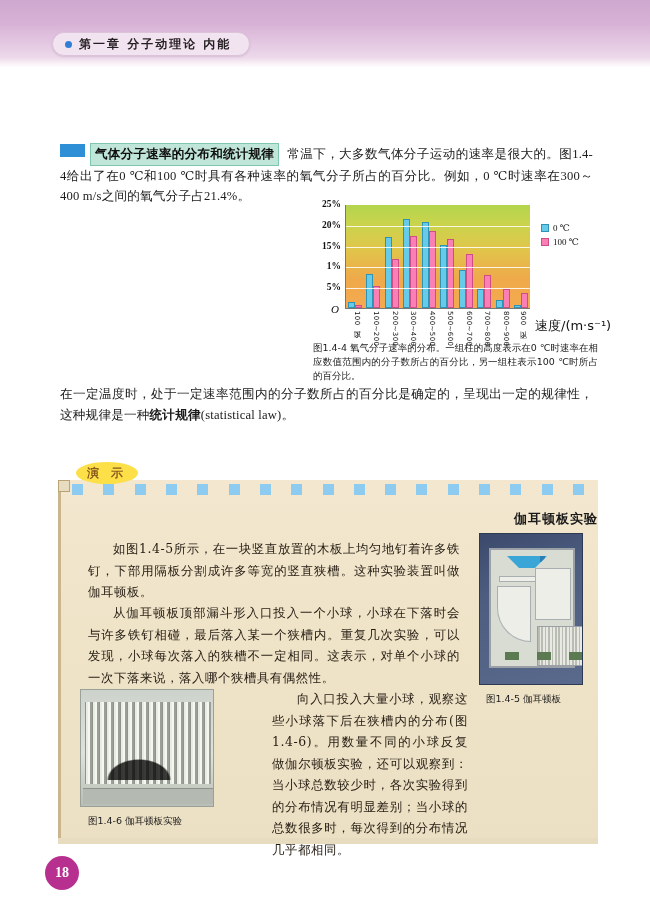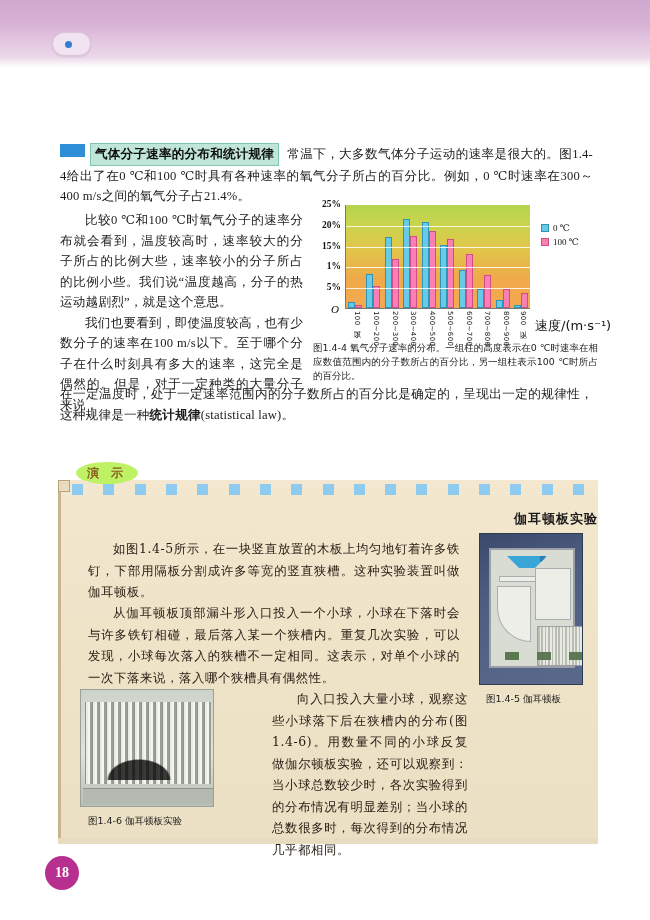--- a/index.html
+++ b/index.html
@@ -134,21 +134,21 @@
   .fig-caption {
     margin-top: 4px;
     font-size: 9.5px; line-height: 14px; color: #1b1b1b; text-align: justify;
     font-family: "DejaVu Sans", "Liberation Sans", sans-serif;
   }
 
   
   .demo-oval {
     position: absolute; left: 76px; top: 462px;
     width: 62px; height: 22px; border-radius: 50%;
-    background: #bef264;
+    background: #fde047;
     display: flex; align-items: center; justify-content: center;
     z-index: 4;
   }
   .demo-oval span {
     font-size: 12px; color: #8a5a1e; font-weight: bold; letter-spacing: 4px;
     font-family: "DejaVu Sans", "Liberation Sans", sans-serif;
   }
   .demo-panel {
     position: absolute; left: 58px; top: 480px; width: 540px; height: 360px;
     background: linear-gradient(to bottom, #f3e7cf 0%, #efe3c8 40%, #ece0c4 100%);
@@ -245,33 +245,30 @@
   }
 </style>
 </head>
 <body>
 
 <div id="page">
 
   <div class="top-band"></div>
   <div class="chapter-pill">
     <span class="chapter-dot"></span>
+    <span class="chapter-text">第一章  分子动理论  内能</span>
   </div>
 
 
   <div class="col para-b">
     <p class="body">
       <span class="sec-marker"></span><span class="sec-title">气体分子速率的分布和统计规律</span><span>常温下，大多数气体分子运动的速率是很大的。图1.4-4给出了在0 ℃和100 ℃时具有各种速率的氧气分子所占的百分比。例如，0 ℃时速率在300～400 m/s之间的氧气分子占21.4%。</span>
     </p>
   </div>
 
-  <div class="col para-c">
-    <p class="body indent">比较0 ℃和100 ℃时氧气分子的速率分布就会看到，温度较高时，速率较大的分子所占的比例大些，速率较小的分子所占的比例小些。我们说“温度越高，分子的热运动越剧烈”，就是这个意思。</p>
-    <p class="body indent">我们也要看到，即使温度较高，也有少数分子的速率在100 m/s以下。至于哪个分子在什么时刻具有多大的速率，这完全是偶然的。但是，对于一定种类的大量分子来说，</p>
-  </div>
 
   <div class="figbox">
     <div class="chart-wrap">
 
       <div class="y-axis-labels">
           <span class="ylab" style="top: 77.2px;">5%</span>
           <span class="ylab" style="top: 56.4px;">1%</span>
           <span class="ylab" style="top: 35.6px;">15%</span>
           <span class="ylab" style="top: 14.8px;">20%</span>
           <span class="ylab" style="top: -6px;">25%</span>

